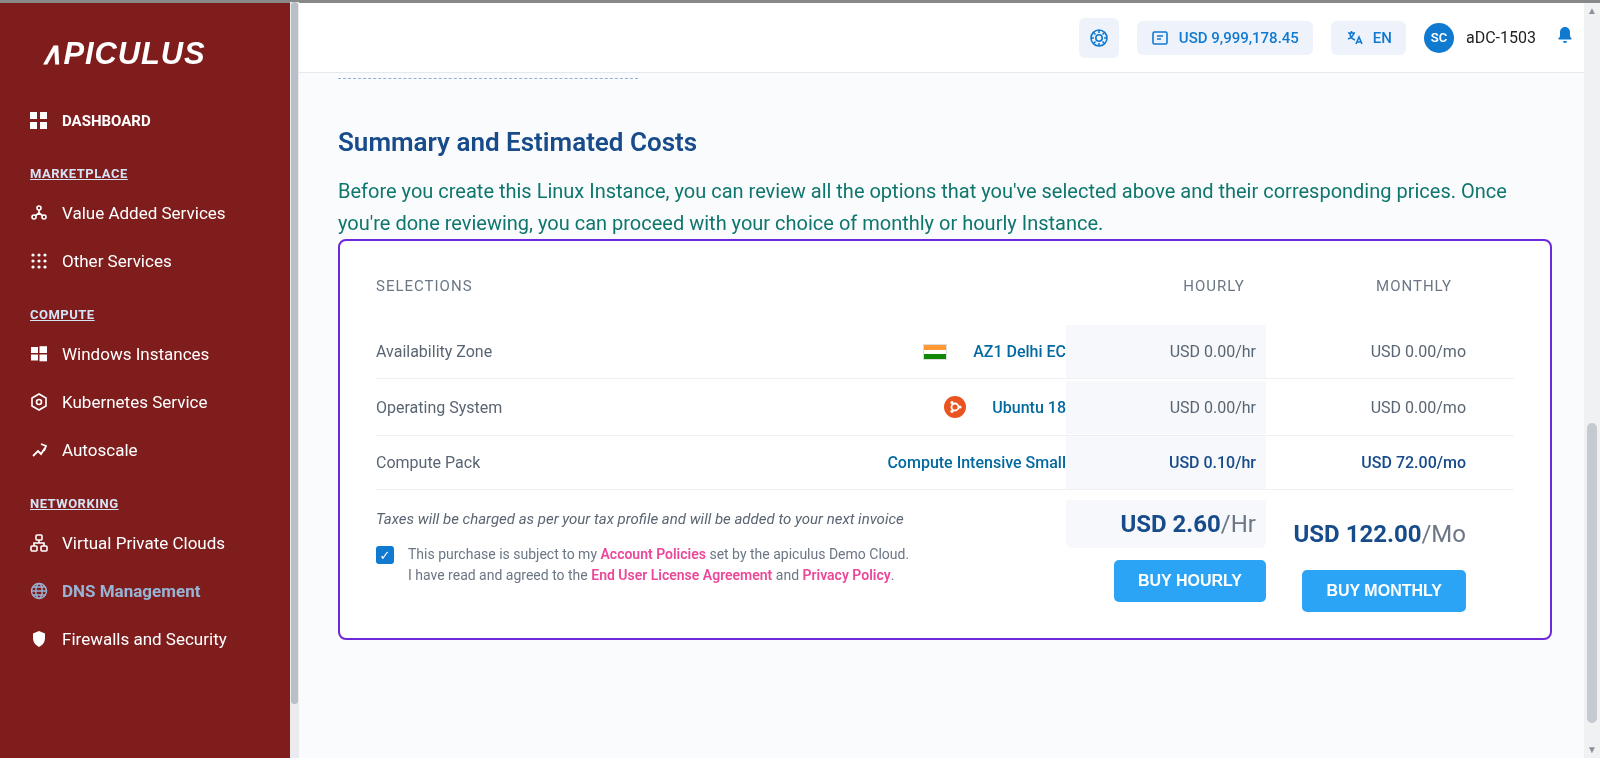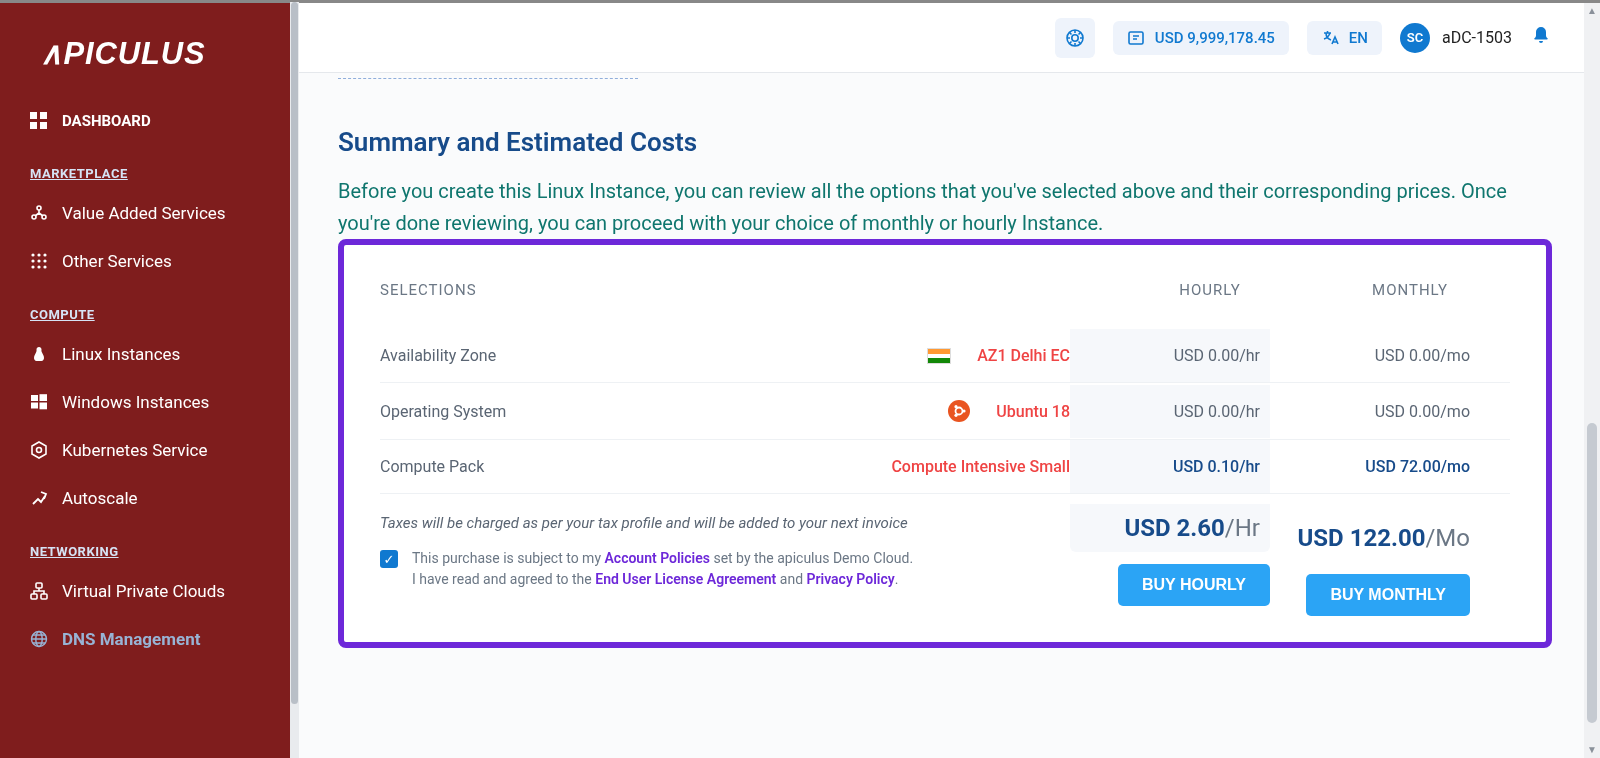--- a/index.html
+++ b/index.html
@@ -13,57 +13,57 @@
 .nav-item { display: flex; align-items: center; gap: 14px; padding: 14px 30px 14px 30px; font-size: 17px; cursor: pointer; }
 .nav-item.bold { font-weight: 700; font-size: 15px; }
 .nav-item.disabled { color: #98b3d4; cursor: default; font-weight: bold; }
 .nav-item .ico { width: 18px; height: 18px; display: inline-flex; align-items: center; justify-content: center; flex-shrink: 0; }
 .nav-section { padding: 22px 30px 8px 30px; font-size: 13px; font-weight: 700; letter-spacing: 0.5px; color: #d6e3f5; text-decoration: underline; }
 .sidebar-track { position: fixed; left: 290px; top: 2px; width: 9px; height: 756px; background: #e9ebee; }
 .sidebar-track .thumb { position: absolute; top: 0; left: 1px; width: 7px; height: 702px; background: #b9bfc7; border-radius: 4px; }
 
 
 .main { flex: 1; display: flex; flex-direction: column; background: #fafbfc; border-top: 3px solid #888; }
-.topbar { height: 70px; display: flex; align-items: center; justify-content: flex-end; gap: 18px; padding: 0 48px 0 40px; border-bottom: 1px solid #e5e8ec; background: #fff; }
+.topbar { height: 70px; display: flex; align-items: center; justify-content: flex-end; gap: 18px; padding: 0 24px 0 40px; border-bottom: 1px solid #e5e8ec; background: #fff; }
 .pill { display: inline-flex; align-items: center; gap: 10px; padding: 8px 14px; border-radius: 6px; background: #eef3fb; color: #1079d0; font-size: 15px; font-weight: 500; cursor: pointer; }
 .iconbtn { width: 40px; height: 40px; display: inline-flex; align-items: center; justify-content: center; border-radius: 6px; background: #eef3fb; color: #1079d0; cursor: pointer; }
 .avatar { width: 30px; height: 30px; border-radius: 50%; background: #1079d0; color: #fff; display: inline-flex; align-items: center; justify-content: center; font-size: 13px; font-weight: 600; }
 .user { display: flex; align-items: center; gap: 12px; font-size: 16px; color: #222; cursor: pointer; }
 .bell { color: #1079d0; cursor: pointer; }
 .breadcrumb-shadow { height: 6px; border-bottom: 1px dashed #4a7cc6; width: 300px; margin-left: 48px; opacity: 0.6; }
 
 .content { padding: 18px 48px 30px 48px; overflow-y: auto; flex: 1; }
 .page-title { color: #174b8a; font-size: 26px; font-weight: 600; margin: 30px 0 18px 0; }
 .page-desc { color: #0f766e; font-size: 20px; line-height: 1.6; }
 
-.card { border: 6px solid #6d28d9; border-radius: 8px; background: #fff; padding: 36px 36px 26px 36px; }
+.card { border: 2px solid #6d28d9; border-radius: 8px; background: #fff; padding: 36px 36px 26px 36px; }
 .hdr-row { display: grid; grid-template-columns: 1fr 200px 200px; gap: 0; padding-bottom: 30px; font-size: 15px; letter-spacing: 1px; color: #6b7785; font-weight: 400; }
 .hdr-row .c2, .hdr-row .c3 { text-align: center; }
 .row { display: grid; grid-template-columns: 690px 200px 200px; align-items: center; padding: 17px 0; border-bottom: 1px solid #eef1f4; font-size: 16px; }
 .row:last-of-type { border-bottom: none; }
 .row .label { color: #5a6573; }
-.row .value { color: #ef4444; font-weight: 500; display: flex; align-items: center; gap: 26px; justify-content: flex-end; text-align: right; }
+.row .value { color: #0369a1; font-weight: 500; display: flex; align-items: center; gap: 26px; justify-content: flex-end; text-align: right; }
 .row .first { display: flex; justify-content: space-between; align-items: center; }
 .row .price { text-align: right; color: #5a6573; }
 .row .price.bold { color: #174b8a; font-weight: 500; }
 .row .price-col2 { background: #f6f8fb; padding: 17px 10px; margin: -17px 0; }
 .flag { width: 24px; height: 16px; display: inline-block; background: linear-gradient(to bottom, #ff9933 33.3%, #fff 33.3% 66.6%, #138808 66.6%); border: 0.5px solid #ddd; }
 .ubuntu { width: 22px; height: 22px; border-radius: 50%; background: #e95420; display: inline-flex; align-items: center; justify-content: center; color: #fff; font-size: 13px; font-weight: 700; }
 
 .footer { display: grid; grid-template-columns: 690px 200px 200px; align-items: start; padding: 20px 0 0 0; gap: 0; }
 .taxnote { font-style: italic; color: #5a6573; font-size: 15px; }
 .total { text-align: right; font-size: 24px; }
 .total .amt { color: #174b8a; font-weight: 700; }
 .total .unit { color: #6b7785; font-weight: 400; }
 .hourly-total-wrap { background: #f6f8fb; padding: 10px 10px; margin: -10px 0 0 0; border-radius: 0 0 6px 6px; }
 
 .agree { display: flex; align-items: flex-start; gap: 14px; margin-top: 16px; }
 .checkbox { width: 18px; height: 18px; border-radius: 3px; background: #1079d0; display: inline-flex; align-items: center; justify-content: center; color: #fff; font-size: 13px; flex-shrink: 0; margin-top: 2px; cursor: pointer; }
 .agree-text { font-size: 14px; color: #6b7785; line-height: 1.5; }
-.agree-text a { color: #6d28d9; font-weight: 600; text-decoration: none; cursor: pointer; }
+.agree-text a { color: #ec4899; font-weight: 600; text-decoration: none; cursor: pointer; }
 .buybtn { display: inline-block; padding: 12px 24px; background: #2ba4f5; color: #fff; font-weight: 700; font-size: 16px; border: none; border-radius: 5px; cursor: pointer; }
 .buy-wrap { text-align: right; padding-top: 12px; }
 .monthly-total-wrap { padding: 10px 0; }
 
 .content-scroll { position: fixed; right: 0; top: 3px; width: 16px; height: 755px; background: #f0f1f3; }
 .content-scroll .thumb { position: absolute; top: 420px; left: 3px; width: 10px; height: 300px; background: #c5cad1; border-radius: 5px; }
 .content-scroll .up, .content-scroll .down { position: absolute; left: 3px; width: 10px; height: 12px; color: #8a919a; font-size: 10px; text-align: center; }
 .content-scroll .up { top: 2px; }
 .content-scroll .down { bottom: 2px; }
 </style>
@@ -115,28 +115,20 @@
             <circle cx="15" cy="15" r="1.6"></circle>
           </svg>
         </span>
       <span>Other Services</span>
     </div>
 
     <div class="nav-section">COMPUTE</div>
     <div class="nav-item">
       <span class="ico">
           <svg width="18" height="18" viewBox="0 0 18 18" fill="#fff">
-            <path d="M9 2c-1.5 0-2.5 1-2.5 2.5 0 1 .3 1.5-.5 3C5 9.5 4 11 4 13c0 1.5 1 3 2.5 3h5c1.5 0 2.5-1.5 2.5-3 0-2-1-3.5-2-5.5-.8-1.5-.5-2-.5-3C11.5 3 10.5 2 9 2z"></path>
-          </svg>
-        </span>
-      <span>Linux Instances</span>
-    </div>
-    <div class="nav-item">
-      <span class="ico">
-          <svg width="18" height="18" viewBox="0 0 18 18" fill="#fff">
             <rect x="1" y="2" width="7" height="6"></rect>
             <rect x="9.5" y="1.2" width="7.5" height="6.8"></rect>
             <rect x="1" y="9.5" width="7" height="6"></rect>
             <rect x="9.5" y="9.5" width="7.5" height="6.8"></rect>
           </svg>
         </span>
       <span>Windows Instances</span>
     </div>
     <div class="nav-item">
       <span class="ico">
@@ -171,20 +163,28 @@
     </div>
     <div class="nav-item disabled">
       <span class="ico">
           <svg width="18" height="18" viewBox="0 0 18 18" fill="none" stroke="#98b3d4" stroke-width="1.4">
             <circle cx="9" cy="9" r="7.5"></circle>
             <ellipse cx="9" cy="9" rx="3.2" ry="7.5"></ellipse>
             <path d="M1.5 9h15M2.5 5h13M2.5 13h13"></path>
           </svg>
         </span>
       <span>DNS Management</span>
+    </div>
+    <div class="nav-item">
+      <span class="ico">
+          <svg width="18" height="18" viewBox="0 0 18 18" fill="#fff">
+            <path d="M9 1l6 2.5V8c0 4.5-3 7.5-6 9-3-1.5-6-4.5-6-9V3.5L9 1z"></path>
+          </svg>
+        </span>
+      <span>Firewalls and Security</span>
     </div>
   </aside>
 
   <div class="sidebar-track">
       <div class="thumb"></div>
     </div>
 
   <main class="main">
     <div class="topbar">
       <span class="iconbtn">

